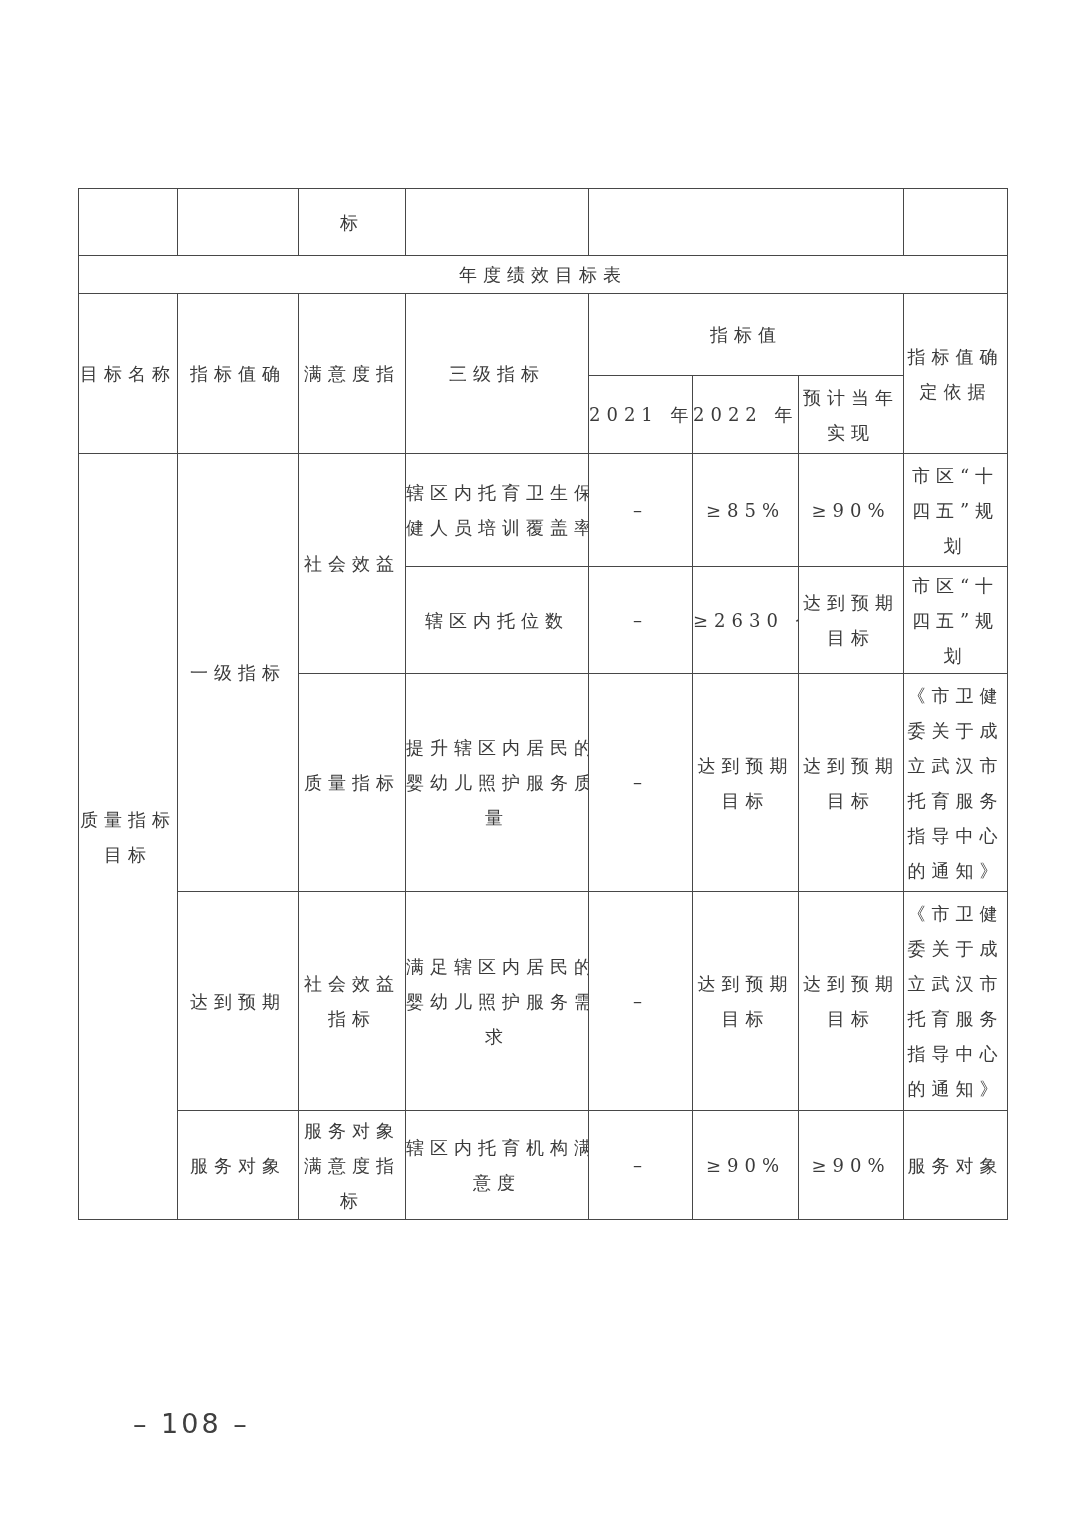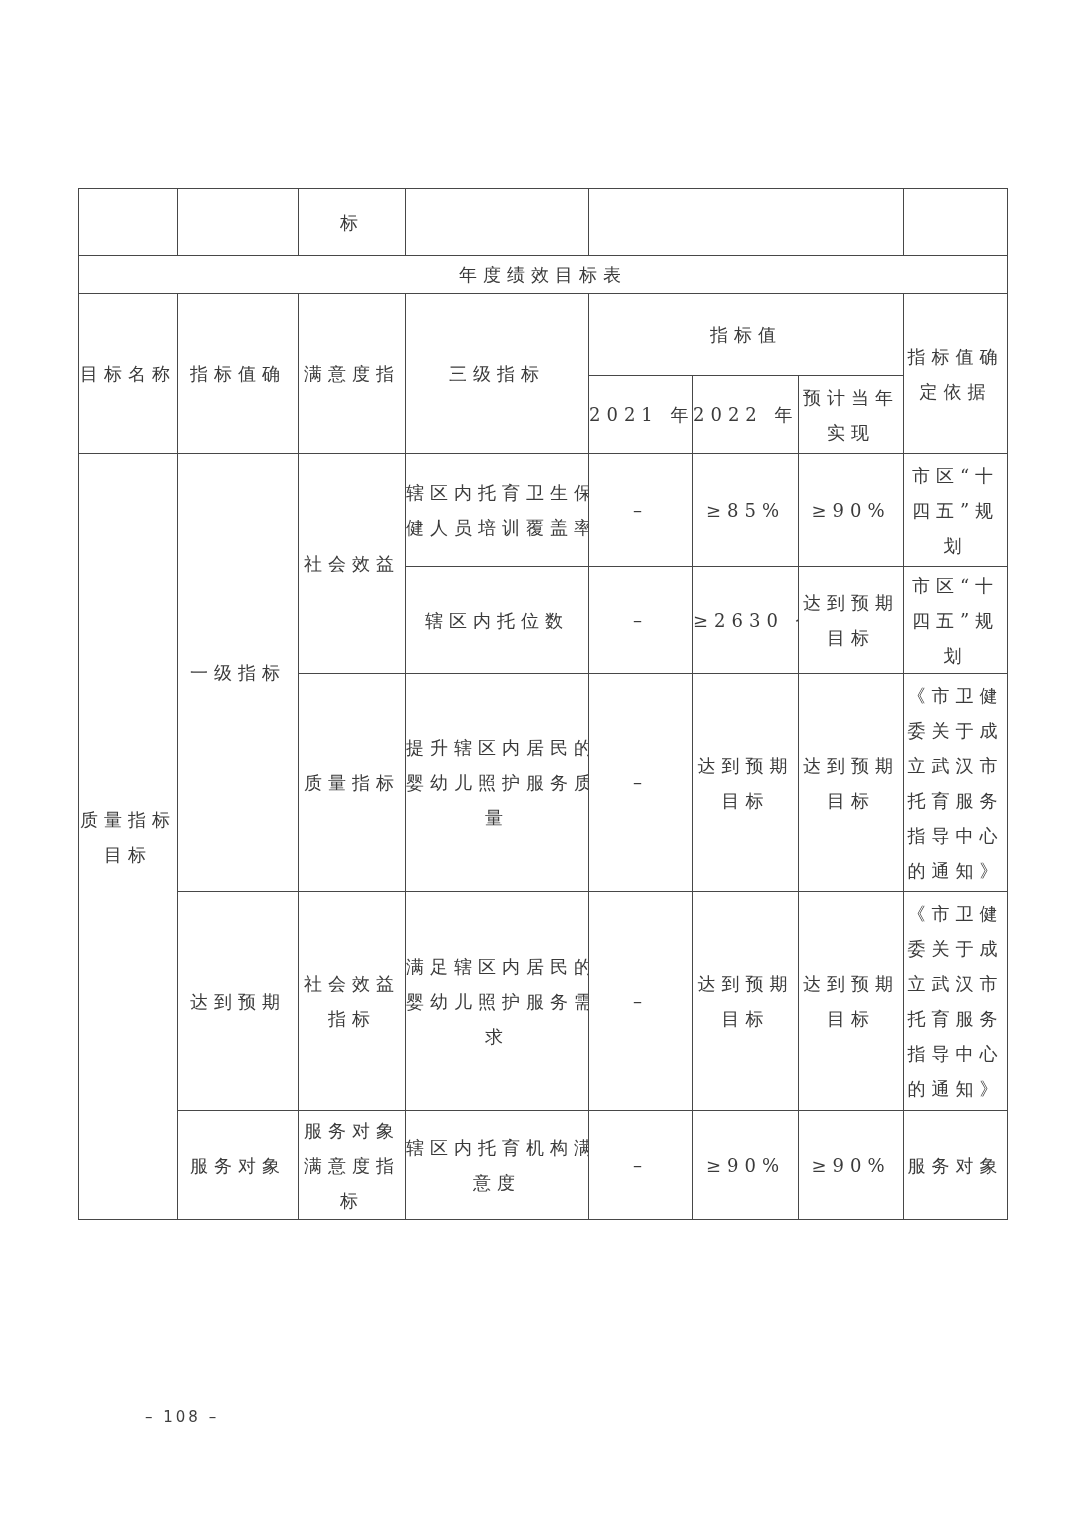--- a/index.html
+++ b/index.html
@@ -39,24 +39,23 @@
   tr.r4{height:219px;}
   tr.r5{height:109px;}
   td.ls8{letter-spacing:8px;}
   td.num{letter-spacing:1px;}
   td.l3{text-align:left;padding-left:6px;letter-spacing:3px;}
   td.lft{text-align:left;padding-left:9px;}
   td.topcell{vertical-align:top;padding-top:5px;line-height:26px;}
   td.titlecell{letter-spacing:6px;line-height:36px;}
   .pagenum{
     position:absolute;left:133px;top:1408px;
-    font-size:15px;letter-spacing:3px;color:#3f3f3f;
+    font-size:27px;letter-spacing:3px;color:#3f3f3f;
     white-space:pre;
     font-family:"DejaVu Sans","Liberation Sans",sans-serif;
-    margin-left:12px;
   }
 </style>
 </head>
 <body>
 
 <div class="page">
 
   <table class="main">
     <colgroup>
       <col style="width:99px">

